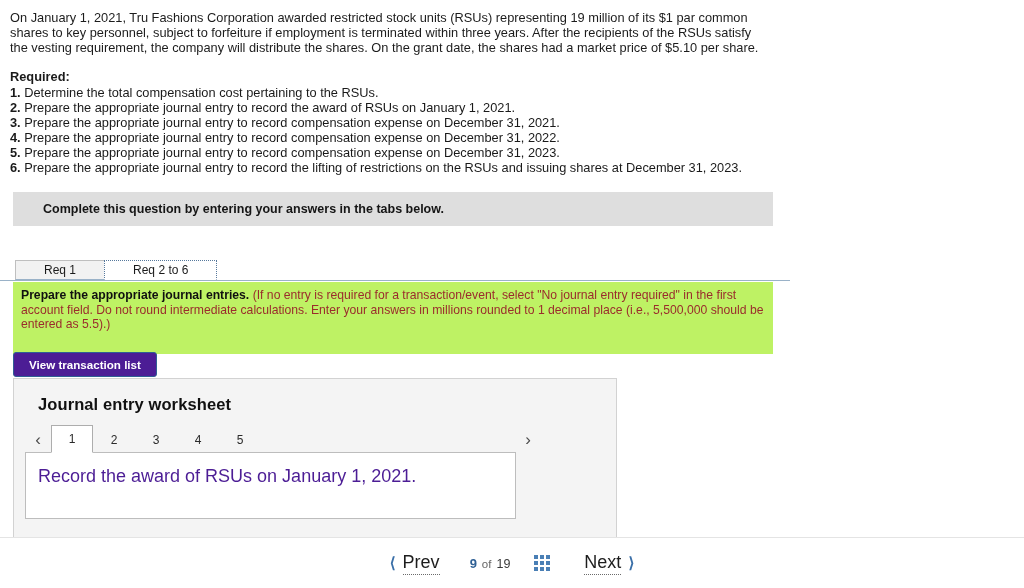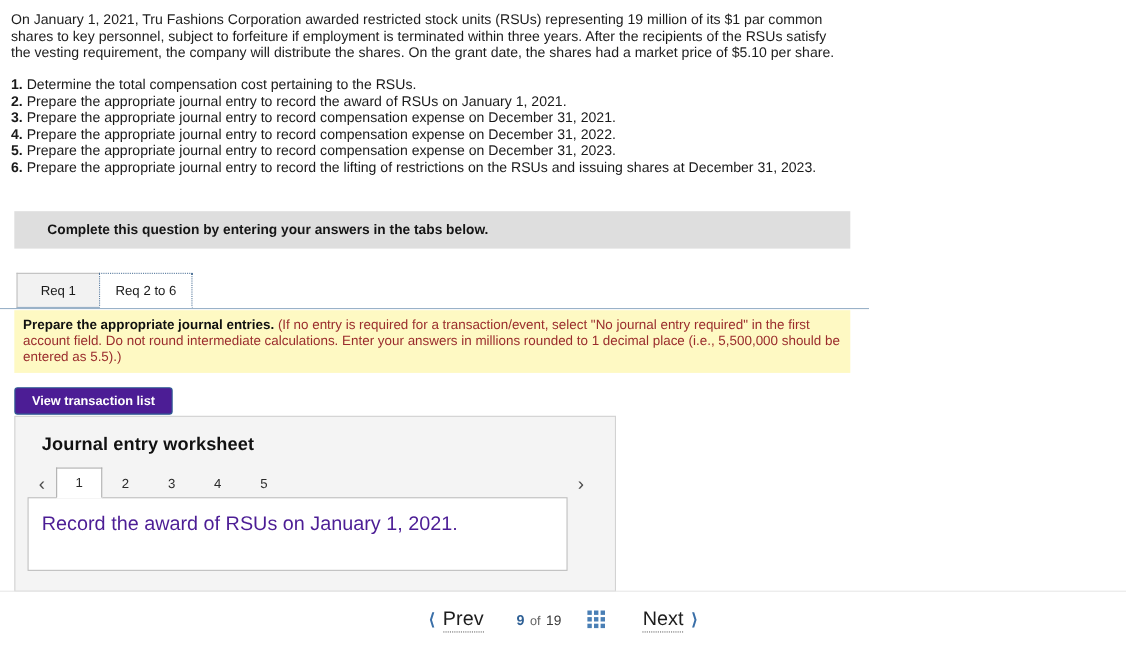--- a/index.html
+++ b/index.html
@@ -69,28 +69,28 @@
   
   #req-tabs {
     position: absolute;
     left: 15px;
     top: 242px;
     height: 38px;
     display: flex;
     align-items: flex-end;
   }
   .req-tab {
-    height: 32px;
+    height: 20px;
     box-sizing: border-box;
     display: flex;
     align-items: center;
     justify-content: center;
     font-size: 12px;
     color: #1b1b1b;
-    padding: 0 14px;
+    padding: 0 28px;
     min-width: 76px;
   }
   .req-tab.inactive {
     background: #f2f2f2;
     border: 1px solid #bfbfbf;
     border-bottom: 1px solid #9ab2c8;
   }
   .req-tab.active {
     background: #ffffff;
     border: 1px dotted #56789c;
@@ -108,22 +108,22 @@
     background: #9ab2c8;
   }
 
   
   #blue-panel {
     position: absolute;
     left: 13px;
     top: 282px;
     width: 760px;
     box-sizing: border-box;
-    background: #fef9c3;
-    padding: 6px 8px 7px 8px;
+    background: #bef264;
+    padding: 6px 8px 22px 8px;
   }
   #blue-panel-inner {
     font-size: 12.2px;
     line-height: 14.6px;
     color: #9a2c2c;
   }
   #blue-panel-inner b {
     color: #101010;
     font-weight: bold;
   }
@@ -145,21 +145,21 @@
     align-items: center;
     padding: 0 15px;
     cursor: pointer;
   }
 
   
   #worksheet-panel {
     position: absolute;
     left: 13px;
     top: 378px;
-    width: 547px;
+    width: 604px;
     height: 160px;
     box-sizing: border-box;
     background: #f4f4f4;
     border: 1px solid #d2d2d2;
     overflow: hidden;
   }
   #worksheet-title {
     font-size: 16.5px;
     font-weight: bold;
     color: #111111;
@@ -302,20 +302,21 @@
     height: 4px;
   }
 </style>
 </head>
 <body>
 
 <div id="question-area">
   <div id="stem">On January 1, 2021, Tru Fashions Corporation awarded restricted stock units (RSUs) representing 19 million of its $1 par common shares to key personnel, subject to forfeiture if employment is terminated within three years. After the recipients of the RSUs satisfy the vesting requirement, the company will distribute the shares. On the grant date, the shares had a market price of $5.10 per share.</div>
 
   <div id="required-block">
+    <div id="required-title">Required:</div>
 
     <div class="req-line">
       <span class="req-num">1.</span>
       <span>Determine the total compensation cost pertaining to the RSUs.</span>
     </div>
     <div class="req-line">
       <span class="req-num">2.</span>
       <span>Prepare the appropriate journal entry to record the award of RSUs on January 1, 2021.</span>
     </div>
     <div class="req-line">

